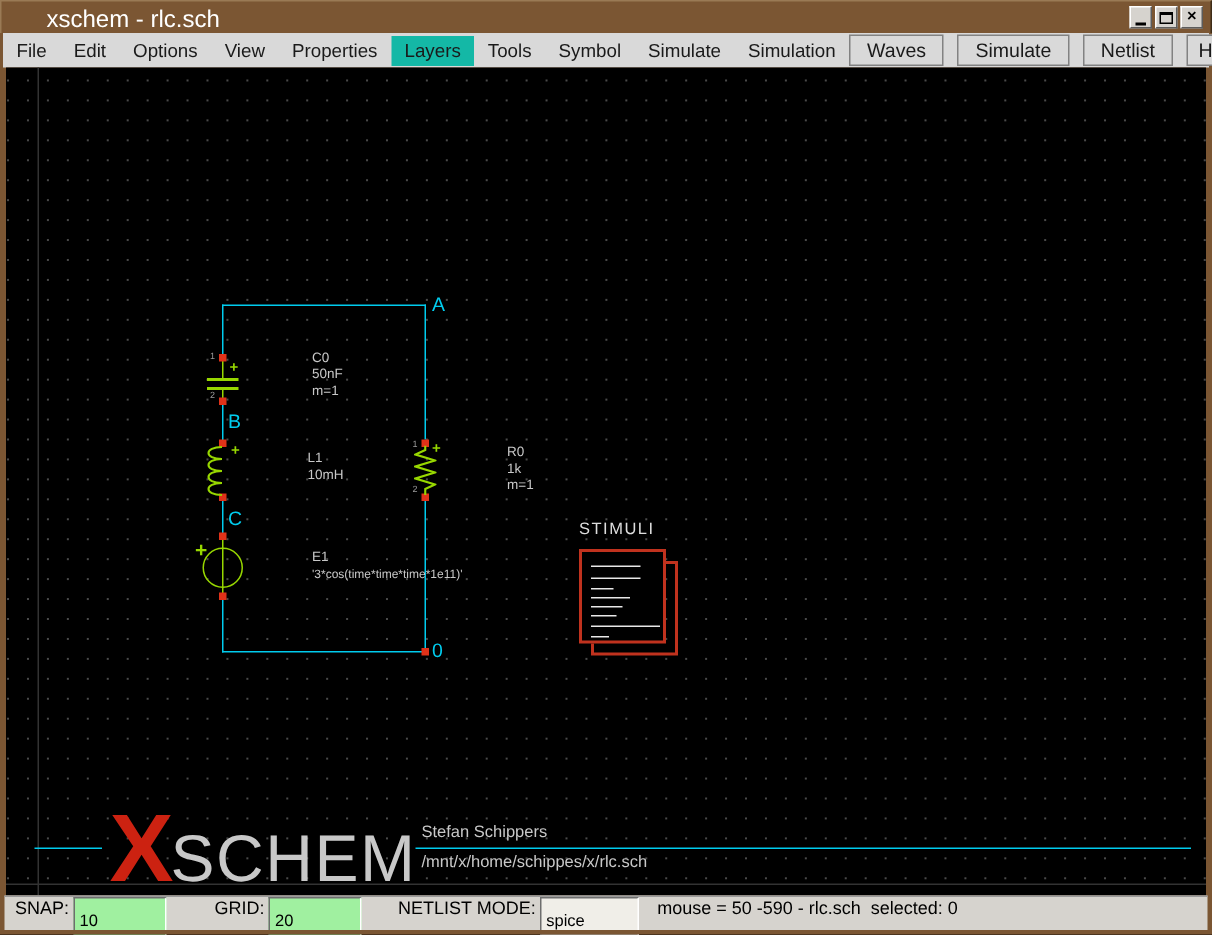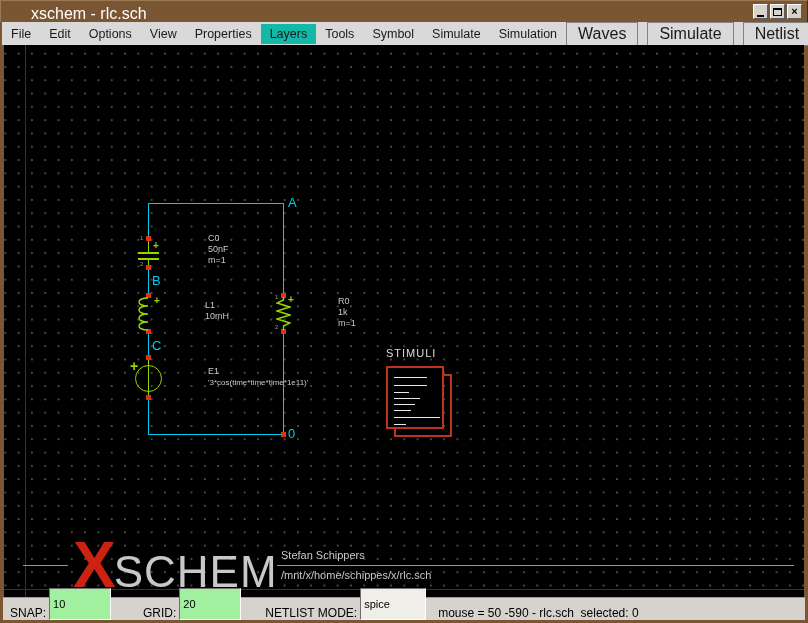--- a/index.html
+++ b/index.html
@@ -29,21 +29,21 @@
   .glyph-max { width:9px; height:8px; border:1px solid #000; border-top:2px solid #000; }
   
   .menubar {
     position:absolute; left:2px; top:22px; width:804px; height:23px;
     background:#D9D9D9; display:flex; align-items:center;
     font-size:12.5px; color:#1a1a1a;
   }
   .menu-item { padding:3px 9px; cursor:default; }
   .menu-item.hl { background:#14b8a6;text-align:center; }
   .menubar-right { margin-left:auto; display:flex; align-items:center; gap:9px; padding-right:5px; }
-  .mbtn { border:1px solid #828282; padding:2px 11px; background:#D9D9D9; font-size:16px; color:#1a1a1a; }
+  .mbtn { border:1px solid #828282; padding:2px 11px; background:#D9D9D9; font-size:13px; color:#1a1a1a; }
   .mbtn.help { padding:2px 7px; }
   
   .canvas {
     position:absolute; left:4px; top:45px; width:800px; height:552px;
     background-color:#000;
     background-image: radial-gradient(circle, #4a4a4a 0.8px, transparent 1px);
     background-size: 13.3px 13.3px;
     background-position: 8px 2px;
   }
   .axis-v { position:absolute; left:21px; top:0; width:1px; height:552px; background:#333333; }
@@ -68,21 +68,21 @@
   .tline { position:absolute; height:1px; background:#00CCEE; top:520px; }
   .logo { position:absolute; left:69px; top:488px; display:flex; align-items:baseline; }
   .logo-x { font-size:64px; font-weight:bold; color:#CC2211; line-height:1; letter-spacing:-2px; }
   .logo-schem { font-size:44px; color:#C8C8C8; line-height:1; letter-spacing:1px; }
   .tb-author { position:absolute; left:277px; top:504px; color:#C8C8C8; font-size:11px; }
   .tb-path   { position:absolute; left:277px; top:524px; color:#C8C8C8; font-size:11px; }
   
   .statusbar {
     position:absolute; left:3px; top:597px; width:802px; height:23px;
     background:#D6D3CE; border-top:1px solid #9a9a9a;
-    display:flex; align-items:flex-end; font-size:12px; color:#000;
+    display:flex; align-items:flex-start; font-size:12px; color:#000;
   }
   .statusbar label { margin-left:7px; margin-right:3px; }
   .entry {
     height:32px; font-size:11px; font-family:"Liberation Sans",sans-serif;
     border:1px solid; border-color:#6e6e6e #ffffff #ffffff #6e6e6e;
     padding:0 3px; color:#000;
   }
   .entry.green { width:62px; background:#A0F0A0; }
   .entry.white { width:66px; background:#F0EEE8; }
   .mouse-info { margin-left:12px; white-space:pre; }

